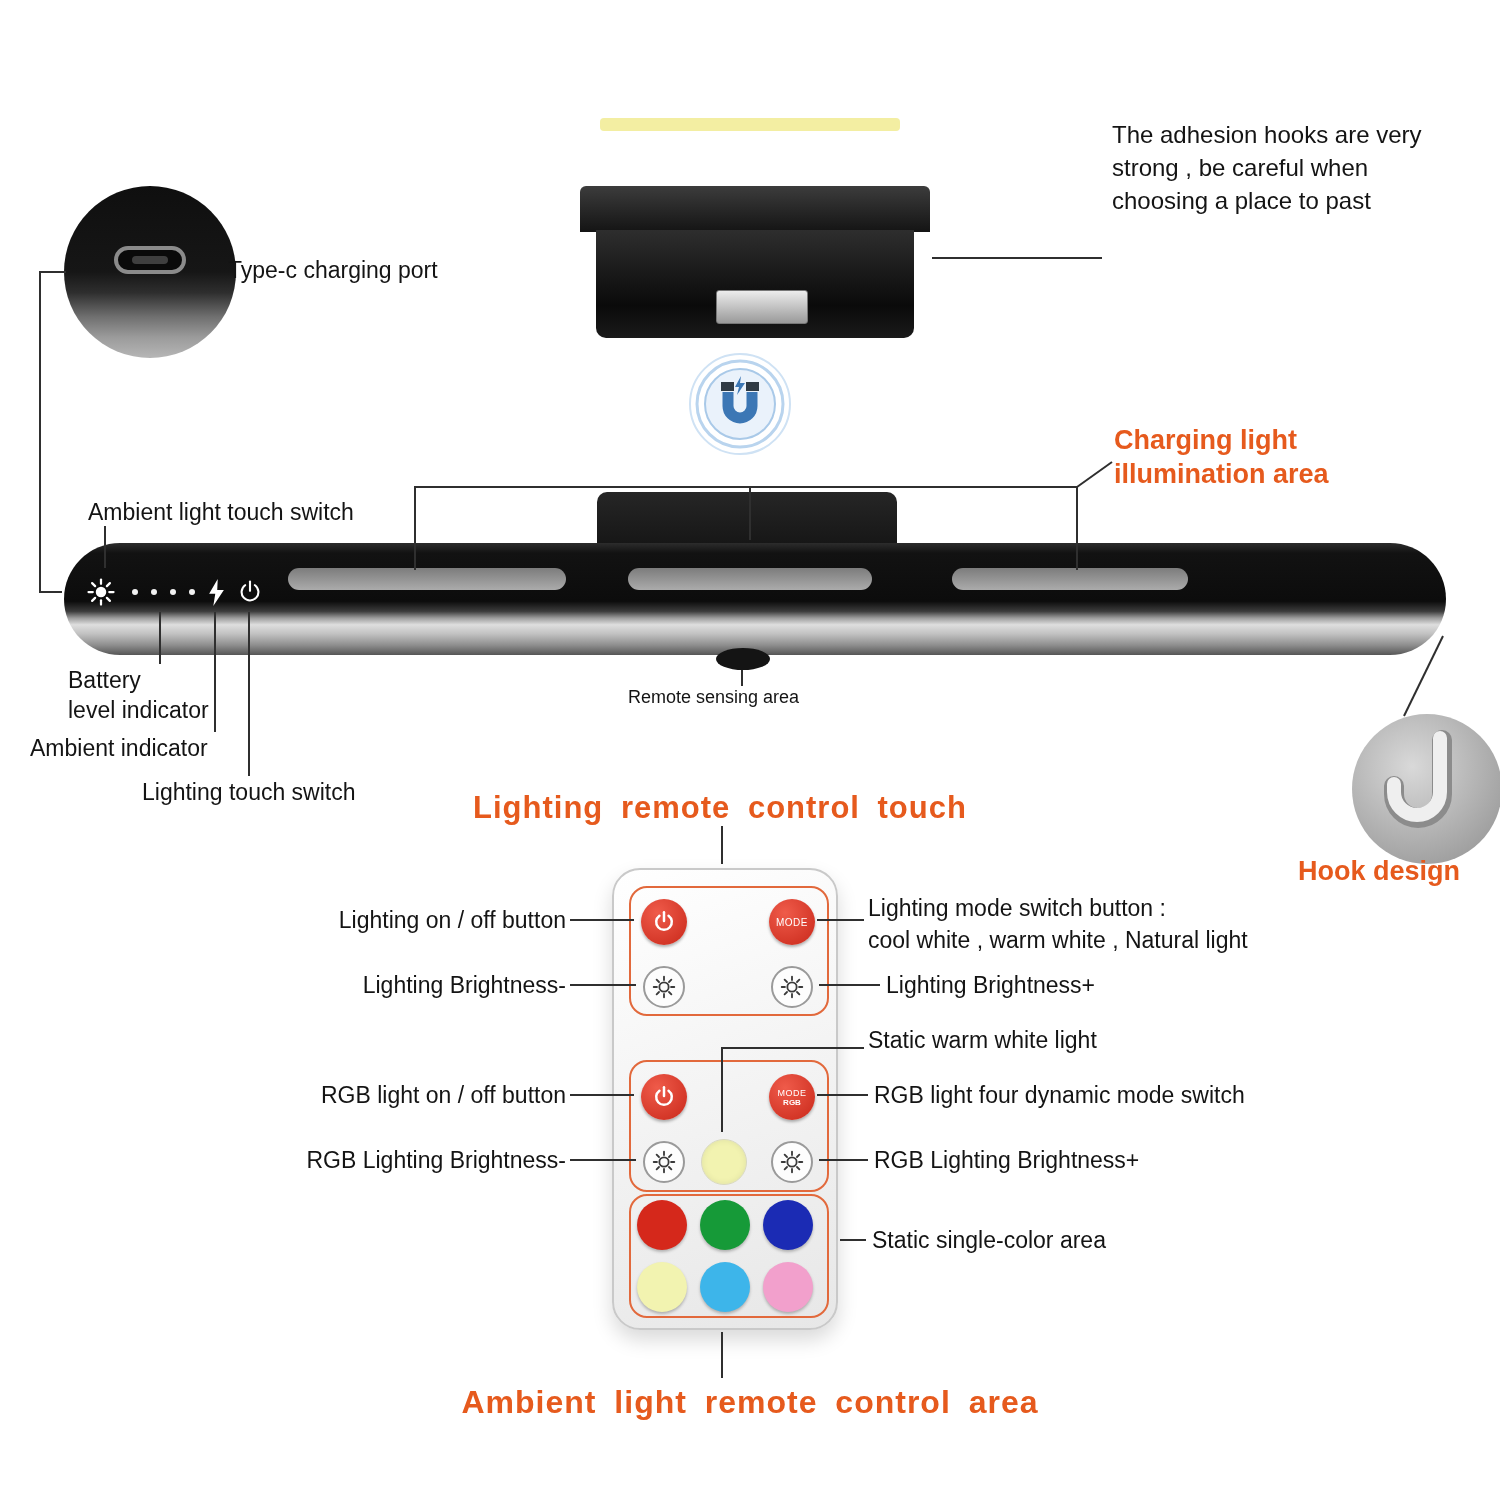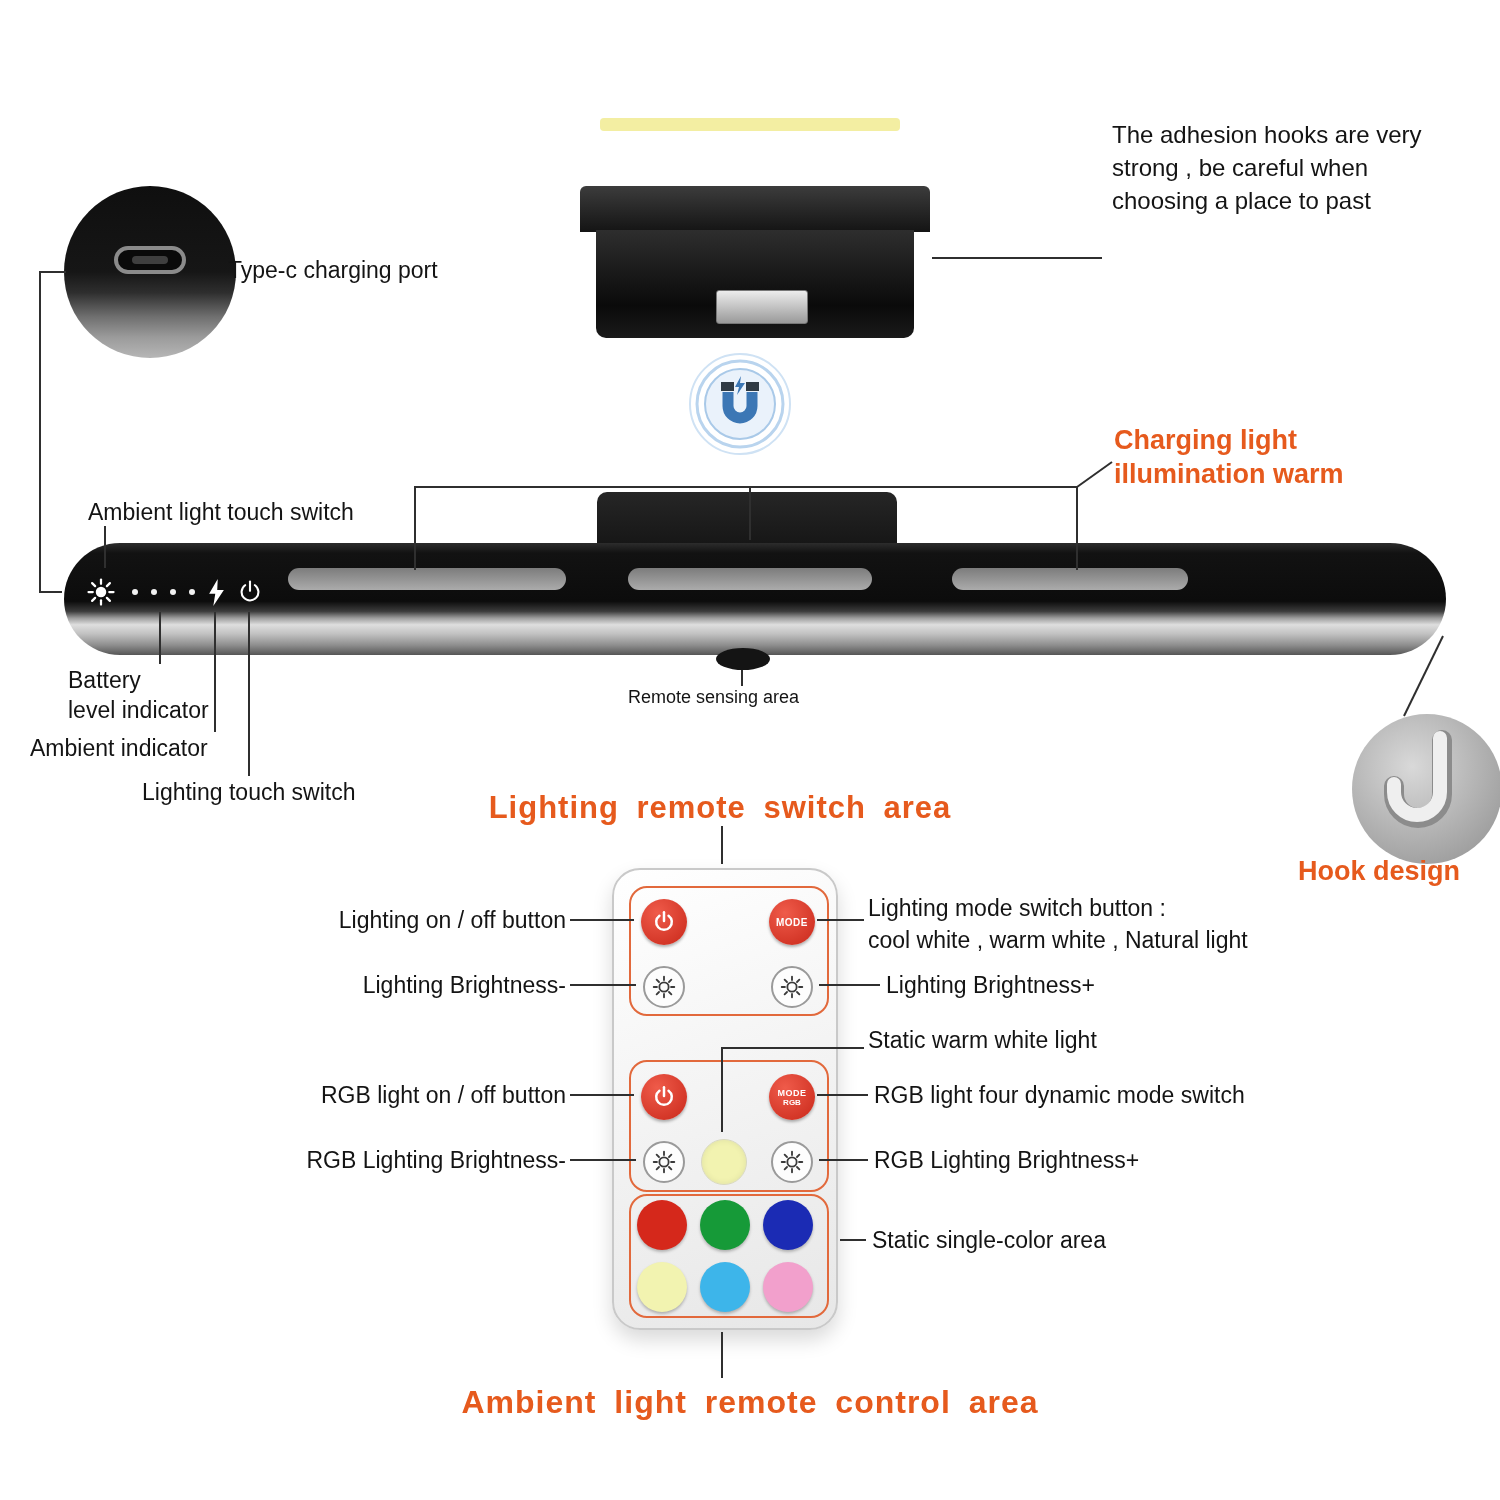--- a/index.html
+++ b/index.html
@@ -59,21 +59,21 @@
   .remote { left:612px; top:868px; width:226px; height:462px; border-radius:28px; z-index:10;
     background:linear-gradient(160deg,#ffffff,#e7e7e7); border:2px solid #c9c9c9;
     box-shadow:0 10px 20px rgba(0,0,0,.15); }
   .group { position:absolute; left:15px; width:200px; border:2px solid #e2693c; border-radius:18px; }
   .g1 { top:16px; height:130px; }
   .g2 { top:190px; height:132px; }
   .g3 { top:324px; height:124px; }
 
   .rbtn { position:absolute; border-radius:50%; display:flex; flex-direction:column; align-items:center; justify-content:center; }
   .red-btn { width:46px; height:46px; background:radial-gradient(circle at 35% 30%, #ef5b4a, #c9281a); box-shadow:0 2px 3px rgba(0,0,0,.3); color:#fff; }
-  .mode-text { font-size:10px; font-weight:bold; color:#fff; letter-spacing:.5px; }
+  .mode-text { font-size:10px; font-weight:normal; color:#fff; letter-spacing:.5px; }
   .mode-rgb-text { font-size:8px; font-weight:bold; color:#fff; }
   .sun-btn { width:42px; height:42px; background:#fdfdfd; border:2px solid #9a9a9a; }
   .warm-btn { width:46px; height:46px; border:1px solid #d8d8c0; box-shadow:inset 0 0 6px rgba(0,0,0,.08); }
   .color-btn { width:50px; height:50px; box-shadow:0 2px 3px rgba(0,0,0,.25); }
 
   .lbl-left { position:absolute; text-align:right; font-size:23px; color:#141414; z-index:15; }
   .lbl-right { position:absolute; text-align:left; font-size:23px; color:#141414; z-index:15; }
 </style>
 </head>
 <body>
@@ -184,32 +184,32 @@
   <div class="label" style="left:68px; top:666px; line-height:1.3;">
     <div>Battery</div>
     <div>level indicator</div>
   </div>
   <div class="label" style="left:30px; top:735px;">Ambient indicator</div>
   <div class="label" style="left:142px; top:779px;">Lighting touch switch</div>
   <div class="label" style="left:628px; top:687px; font-size:18px;">Remote sensing area</div>
 
   <div class="label orange" style="left:1114px; top:424px; font-size:27px; line-height:1.25;">
     <div>Charging light</div>
-    <div>illumination warm</div>
+    <div>illumination area</div>
   </div>
 
   <div class="abs hook-circle">
     <svg viewBox="0 0 150 150" width="150" height="150">
       <path d="M90 26 v54 a24 24 0 0 1 -48 0 v-8" fill="none" stroke="#8c8c8c" stroke-width="20" stroke-linecap="round"></path>
       <path d="M88 24 v54 a23 23 0 0 1 -46 0 v-8" fill="none" stroke="#efefef" stroke-width="14" stroke-linecap="round"></path>
     </svg>
   </div>
   <div class="label orange" style="left:1298px; top:856px; font-size:27px;">Hook design</div>
 
-  <div class="abs heading-top orange">Lighting remote switch area</div>
+  <div class="abs heading-top orange">Lighting remote control touch</div>
   <div class="abs heading-bottom orange">Ambient light remote control area</div>
 
   <div class="abs remote">
     <div class="group g1"></div>
     <div class="group g2"></div>
     <div class="group g3"></div>
 
     <div class="rbtn red-btn" style="left:27px; top:29px;">
       <svg viewBox="0 0 24 24" width="26" height="26" fill="none" stroke="#fff" stroke-width="2.3" stroke-linecap="round">
         <path d="M12 3v8"></path>

